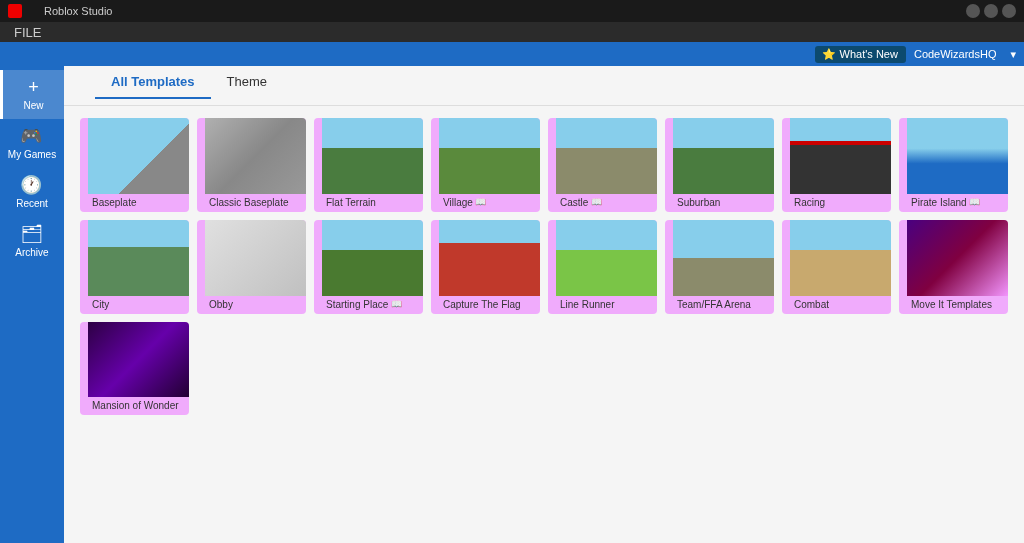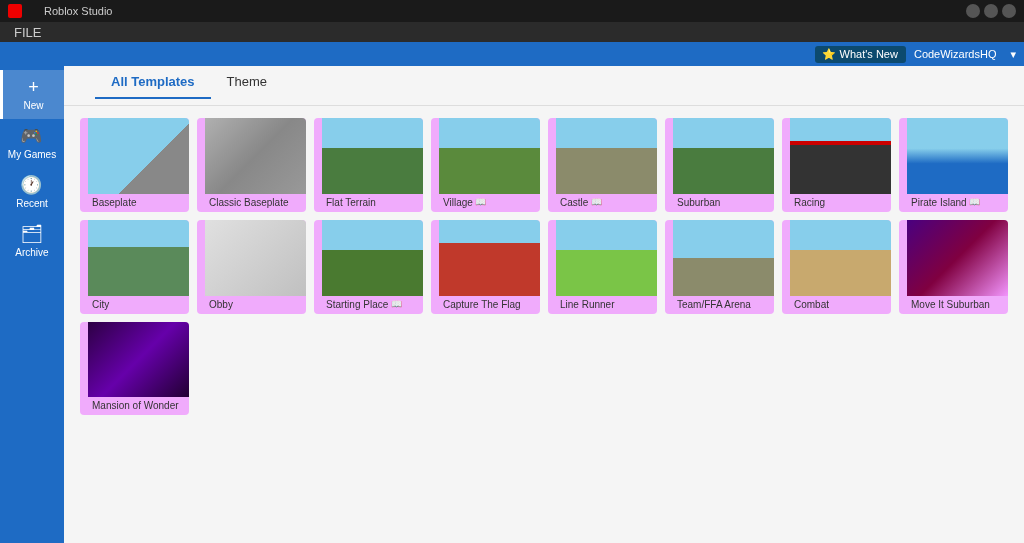--- a/index.html
+++ b/index.html
@@ -378,21 +378,21 @@
     <div class="template-label">
       <span>Combat</span>
 
     </div>
   </div>
           <div class="template-card">
     <div class="template-thumb thumb-moveit">
       <div class="scene"></div>
     </div>
     <div class="template-label">
-      <span>Move It Suburban</span>
+      <span>Move It Templates</span>
 
     </div>
   </div>
           <div class="template-card">
     <div class="template-thumb thumb-mansion">
       <div class="scene"></div>
     </div>
     <div class="template-label">
       <span>Mansion of Wonder</span>
 

